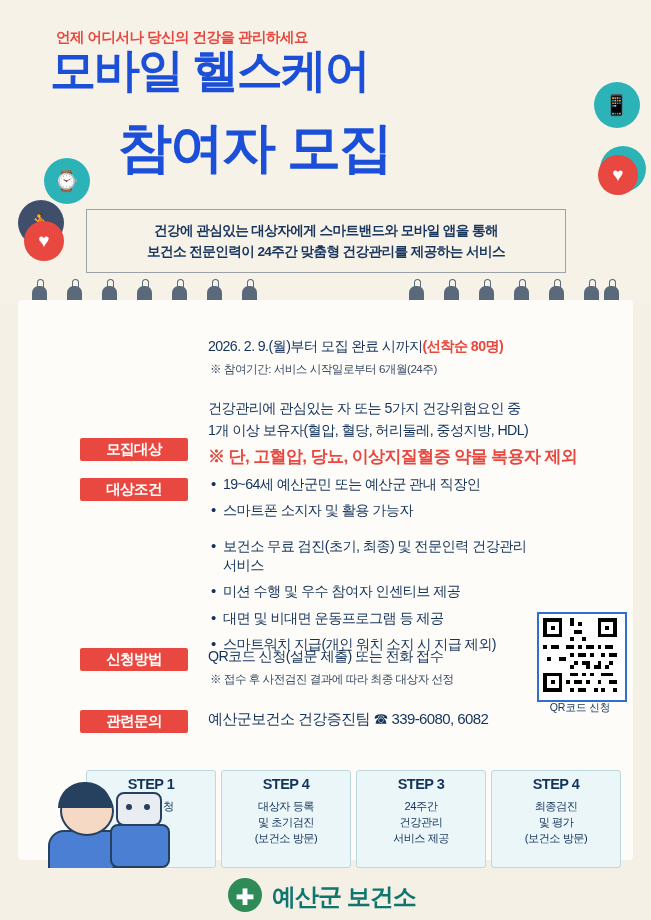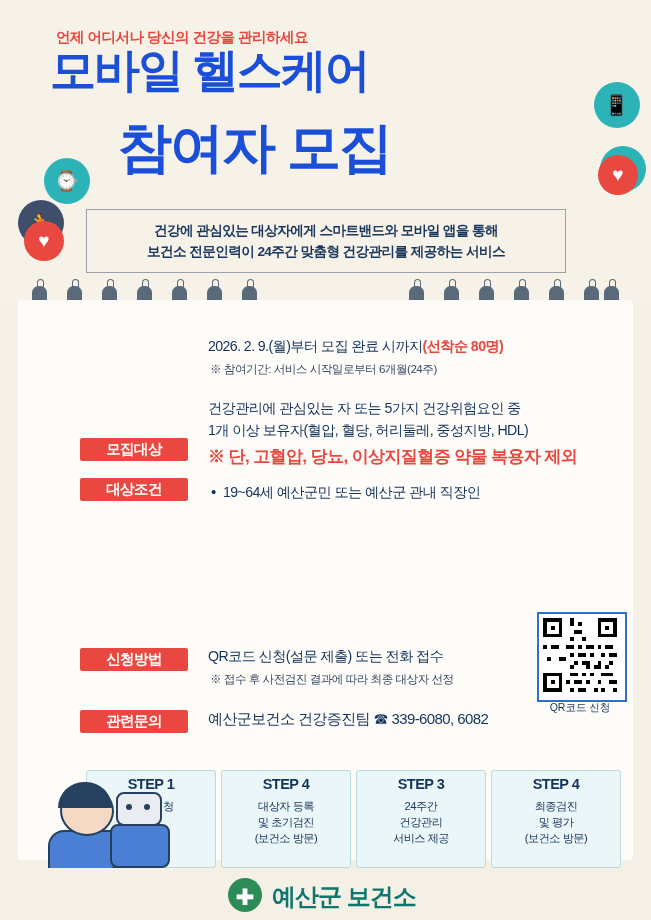--- a/index.html
+++ b/index.html
@@ -61,21 +61,21 @@
   }
   .tag{
     position:absolute;width:108px;height:23px;background:#e8483f;color:#fff;
     font-size:14.5px;font-weight:bold;letter-spacing:-0.6px;
     display:flex;align-items:center;justify-content:center;border-radius:2px;
   }
   .val{position:absolute;font-size:14.2px;color:#14335c;letter-spacing:-0.6px;line-height:1.5;}
   .red{color:#e8483f;font-weight:bold;}
   .note{font-size:11.6px;color:#3a4a63;letter-spacing:-0.5px;}
   .bullets{position:absolute;font-size:14.2px;color:#14335c;letter-spacing:-0.6px;}
-  .bullets li{margin:8px 0 6px 0;line-height:1.35;}
+  .bullets li{margin:0 0 6px 0;line-height:1.35;}
   ul{margin:0;padding-left:15px;list-style:none;}
   ul li:before{content:"\2022";color:#14335c;display:inline-block;width:12px;margin-left:-12px;font-size:15px;}
   
   .qrbox{position:absolute;left:519px;top:312px;width:86px;height:86px;background:#fff;border:2px solid #2f6fd0;}
   .qrcap{position:absolute;left:519px;top:401px;width:86px;text-align:center;font-size:10.5px;color:#14335c;}
   
   .steps{position:absolute;left:18px;top:770px;width:615px;height:98px;}
   .step{
     position:absolute;top:0;width:128px;height:96px;
     background:#eaf6f7;border:1.2px solid #bcd9dd;border-radius:3px;
@@ -156,23 +156,32 @@
 
     <div class="tag" style="left:62px;top:100px;margin-top:38px;">모집대상</div>
     <div class="val" style="left:190px;top:98px;width:410px;">건강관리에 관심있는 자 또는 5가지 건강위험요인 중</div>
     <div class="val" style="left:190px;top:120px;width:410px;">1개 이상 보유자(혈압, 혈당, 허리둘레, 중성지방, HDL)</div>
     <div class="val red" style="left:190px;top:144px;width:420px;font-size:17px;">※ 단, 고혈압, 당뇨, 이상지질혈증 약물 복용자 제외</div>
 
     <div class="tag" style="left:62px;top:178px;">대상조건</div>
     <div class="bullets" style="left:190px;top:174px;width:410px;">
       <ul>
         <li>19~64세 예산군민 또는 예산군 관내 직장인</li>
+        <li>스마트폰 소지자 및 활용 가능자</li>
       </ul>
     </div>
 
+    <div class="bullets" style="left:190px;top:236px;width:330px;">
+      <ul>
+        <li>보건소 무료 검진(초기, 최종) 및 전문인력 건강관리 서비스</li>
+        <li>미션 수행 및 우수 참여자 인센티브 제공</li>
+        <li>대면 및 비대면 운동프로그램 등 제공</li>
+        <li>스마트워치 지급(개인 워치 소지 시 지급 제외)</li>
+      </ul>
+    </div>
 
     <div class="tag" style="left:62px;top:348px;">신청방법</div>
     <div class="val" style="left:190px;top:346px;width:320px;">QR코드 신청(설문 제출) 또는 전화 접수</div>
     <div class="val note" style="left:192px;top:370px;width:330px;">※ 접수 후 사전검진 결과에 따라 최종 대상자 선정</div>
 
     <div class="qrbox">
       <svg width="82" height="82" viewBox="0 0 21 21" shape-rendering="crispEdges">
         <rect width="21" height="21" fill="#ffffff"></rect>
         <g fill="#000000">
           <rect x="1" y="1" width="5" height="1"></rect>

